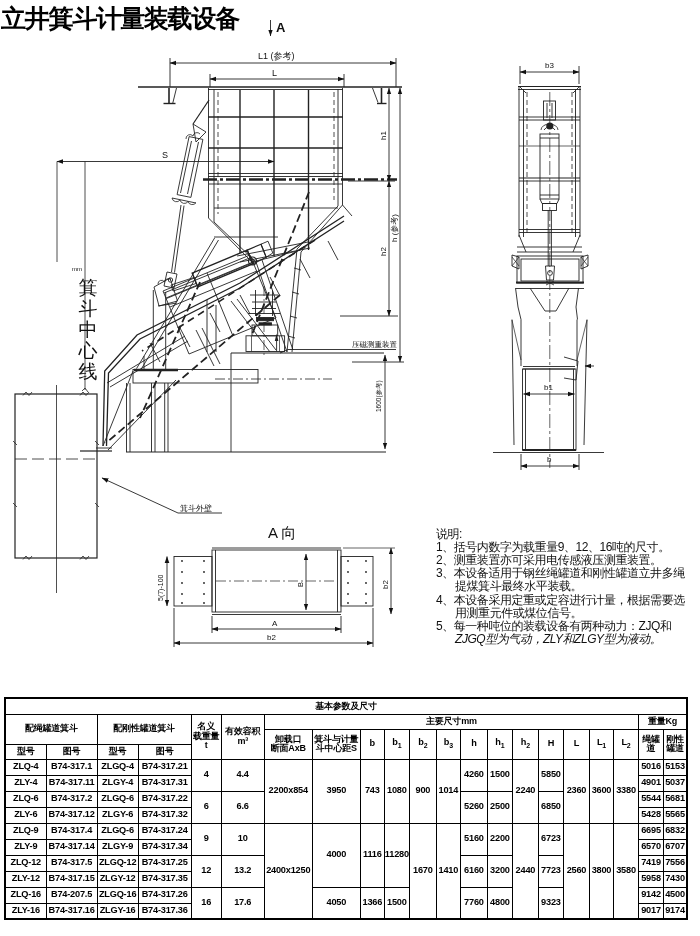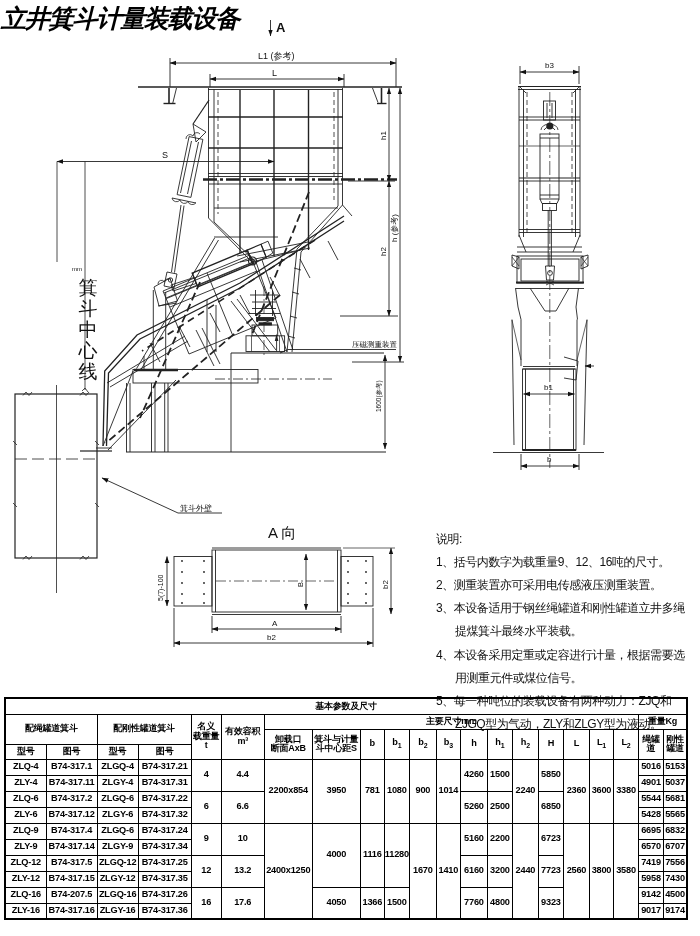--- a/index.html
+++ b/index.html
@@ -11,21 +11,21 @@
       width:684px;font-family:"Liberation Sans", sans-serif;color:#000;border:2px solid #000;}
   table.params td{border:1px solid #000;text-align:center;vertical-align:middle;
       padding:0;font-size:9.2px;font-weight:bold;letter-spacing:-0.2px;line-height:1.05;overflow:hidden;white-space:nowrap;}
   table.params .hd{font-size:9px;}
   table.params sub{font-size:7px;}
 </style>
 </head>
 <body>
 <div id="page">
 
-<div style="position:absolute;left:1px;top:2px;font-size:25px;font-weight:bold;color:#000;letter-spacing:-1.2px;font-style:italic;">立井箕斗计量装载设备</div>
+<div style="position:absolute;left:1px;top:2px;font-size:25px;font-weight:bold;color:#000;letter-spacing:-1.2px;">立井箕斗计量装载设备</div>
 
 <svg id="draw" width="700" height="700" viewBox="0 0 700 700" fill="none" stroke="#222" stroke-width="0.9">
 <defs>
 <marker id="ar" viewBox="0 0 10 10" refX="9" refY="5" markerWidth="8" markerHeight="8" orient="auto-start-reverse">
           <path d="M0,1.8 L9.5,5 L0,8.2 z" fill="#111" stroke="none"></path>
         </marker>
 </defs>
 
 <g>
 <line x1="270.5" y1="20" x2="270.5" y2="36" marker-end="url(#ar)"></line>
@@ -433,30 +433,30 @@
 </g>
 
 <g>
 <line x1="174" y1="608" x2="174" y2="647"></line>
 <line x1="373" y1="608" x2="373" y2="647"></line>
 <line x1="174" y1="643" x2="373" y2="643" marker-start="url(#ar)" marker-end="url(#ar)"></line>
 <text x="267" y="640" font-size="8" fill="#111" stroke="none">b2</text>
 </g>
 </svg>
 
-<div class="note" style="left:436px;top:528px;font-size:12px;line-height:23px;letter-spacing:-0.45px;white-space:nowrap;">
+<div class="note" style="left:436px;top:528px;font-size:12px;line-height:13px;letter-spacing:-0.45px;white-space:nowrap;">
 说明:<br>
 1、括号内数字为载重量9、12、16吨的尺寸。<br>
 2、测重装置亦可采用电传感液压测重装置。<br>
 3、本设备适用于钢丝绳罐道和刚性罐道立井多绳<br>
 <span style="margin-left:19px;font-family:Liberation Mono, monospace;">提煤箕斗最终水平装载。</span><br>
 4、本设备采用定重或定容进行计量，根据需要选<br>
 <span style="margin-left:19px;font-family:Liberation Serif, serif;">用测重元件或煤位信号。</span><br>
 5、每一种吨位的装载设备有两种动力：ZJQ和<br>
-<span style="margin-left:19px;">ZJGQ型为气动，ZLY和ZLGY型为液动。</span>
+<span style="margin-left:19px;font-style:italic;">ZJGQ型为气动，ZLY和ZLGY型为液动。</span>
 </div>
 
 <table class="params">
 <colgroup>
 <col style="width:41px">
         <col style="width:51px">
         <col style="width:41px">
         <col style="width:53px">
 <col style="width:30px">
         <col style="width:43px">
@@ -516,21 +516,21 @@
 
 <tr style="height:16px">
 <td>ZLQ-4</td>
           <td>B74-317.1</td>
           <td>ZLGQ-4</td>
           <td>B74-317.21</td>
 <td rowspan="2">4</td>
           <td rowspan="2">4.4</td>
 <td rowspan="4">2200x854</td>
           <td rowspan="4">3950</td>
-<td rowspan="4">781</td>
+<td rowspan="4">743</td>
           <td rowspan="4">1080</td>
           <td rowspan="4">900</td>
           <td rowspan="4">1014</td>
 <td rowspan="2">4260</td>
           <td rowspan="2">1500</td>
 <td rowspan="4">2240</td>
 <td rowspan="2">5850</td>
 <td rowspan="4">2360</td>
           <td rowspan="4">3600</td>
           <td rowspan="4">3380</td>

